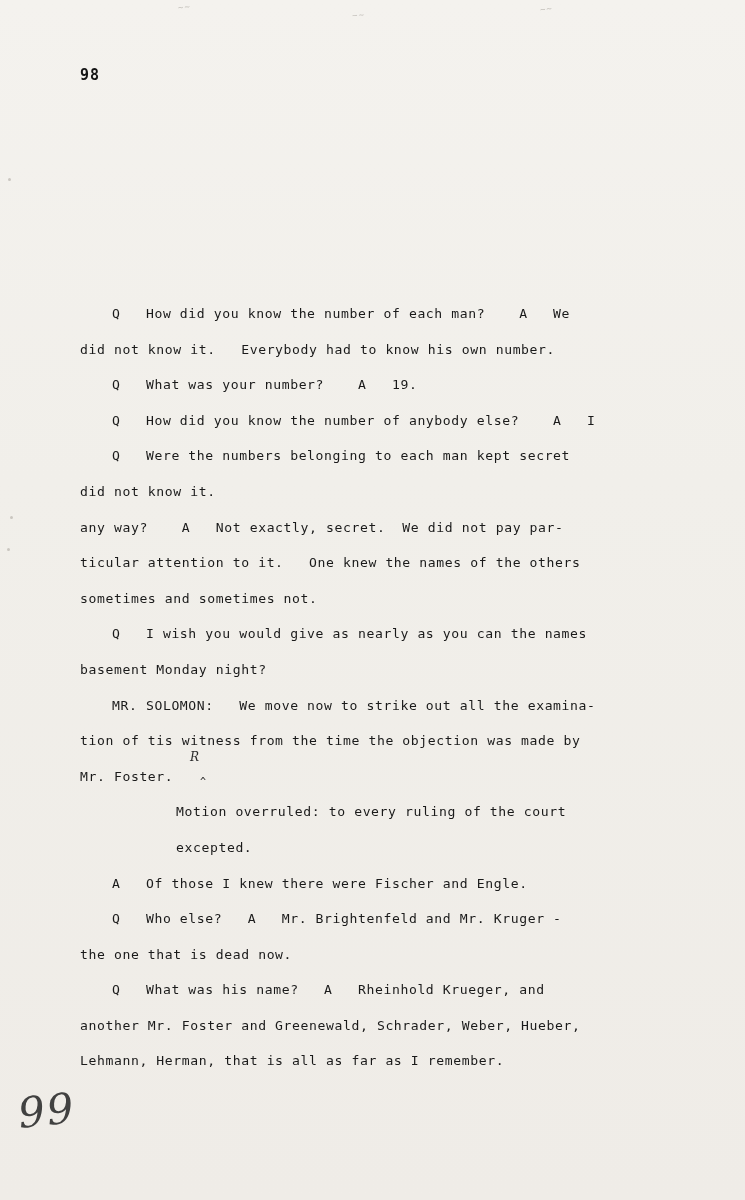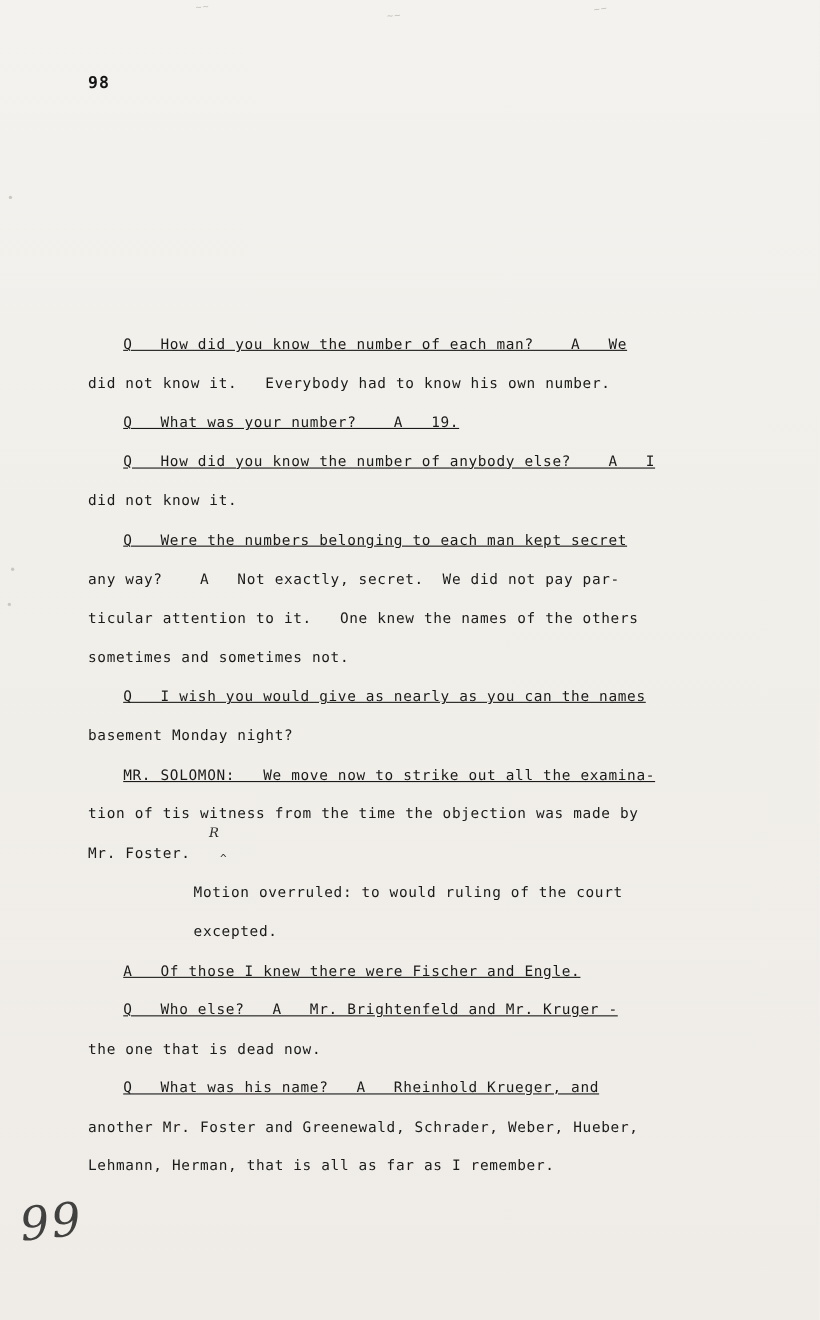--- a/index.html
+++ b/index.html
@@ -77,21 +77,21 @@
     width: 600px;
   }
 
   .line {
     font-size: 13.1px;
     line-height: 35.6px;
     white-space: pre;
     letter-spacing: .6px;
     color: #1a1a1a;
   }
-  .line.indent { padding-left: 32px; text-decoration: underline; }
+  .line.indent { padding-left: 32px; }
   .line.block  { padding-left: 96px; }
 
   
   .correction {
     position: absolute;
     left: 190px;
     top: 750px;
     font-family: "DejaVu Serif", serif;
     font-size: 12px;
     font-style: italic;
@@ -119,31 +119,31 @@
   <span class="edge-dot d3"></span>
   <span class="edge-dot d4"></span>
 
   <div class="page-number">98</div>
 
   <div class="body-text">
       <div class="line indent">Q   How did you know the number of each man?    A   We</div>
       <div class="line">did not know it.   Everybody had to know his own number.</div>
       <div class="line indent">Q   What was your number?    A   19.</div>
       <div class="line indent">Q   How did you know the number of anybody else?    A   I</div>
+      <div class="line indent">Q   Were the numbers belonging to each man kept secret</div>
       <div class="line">did not know it.</div>
-      <div class="line indent">Q   Were the numbers belonging to each man kept secret</div>
       <div class="line">any way?    A   Not exactly, secret.  We did not pay par-</div>
       <div class="line">ticular attention to it.   One knew the names of the others</div>
       <div class="line">sometimes and sometimes not.</div>
       <div class="line indent">Q   I wish you would give as nearly as you can the names</div>
       <div class="line">basement Monday night?</div>
       <div class="line indent">MR. SOLOMON:   We move now to strike out all the examina-</div>
       <div class="line">tion of tis witness from the time the objection was made by</div>
       <div class="line">Mr. Foster.</div>
-      <div class="line block">Motion overruled: to would ruling of the court</div>
+      <div class="line block">Motion overruled: to every ruling of the court</div>
       <div class="line block">excepted.</div>
       <div class="line indent">A   Of those I knew there were Fischer and Engle.</div>
       <div class="line indent">Q   Who else?   A   Mr. Brightenfeld and Mr. Kruger -</div>
       <div class="line">the one that is dead now.</div>
       <div class="line indent">Q   What was his name?   A   Rheinhold Krueger, and</div>
       <div class="line">another Mr. Foster and Greenewald, Schrader, Weber, Hueber,</div>
       <div class="line">Lehmann, Herman, that is all as far as I remember.</div>
     </div>
 
   <div class="correction">R</div>

